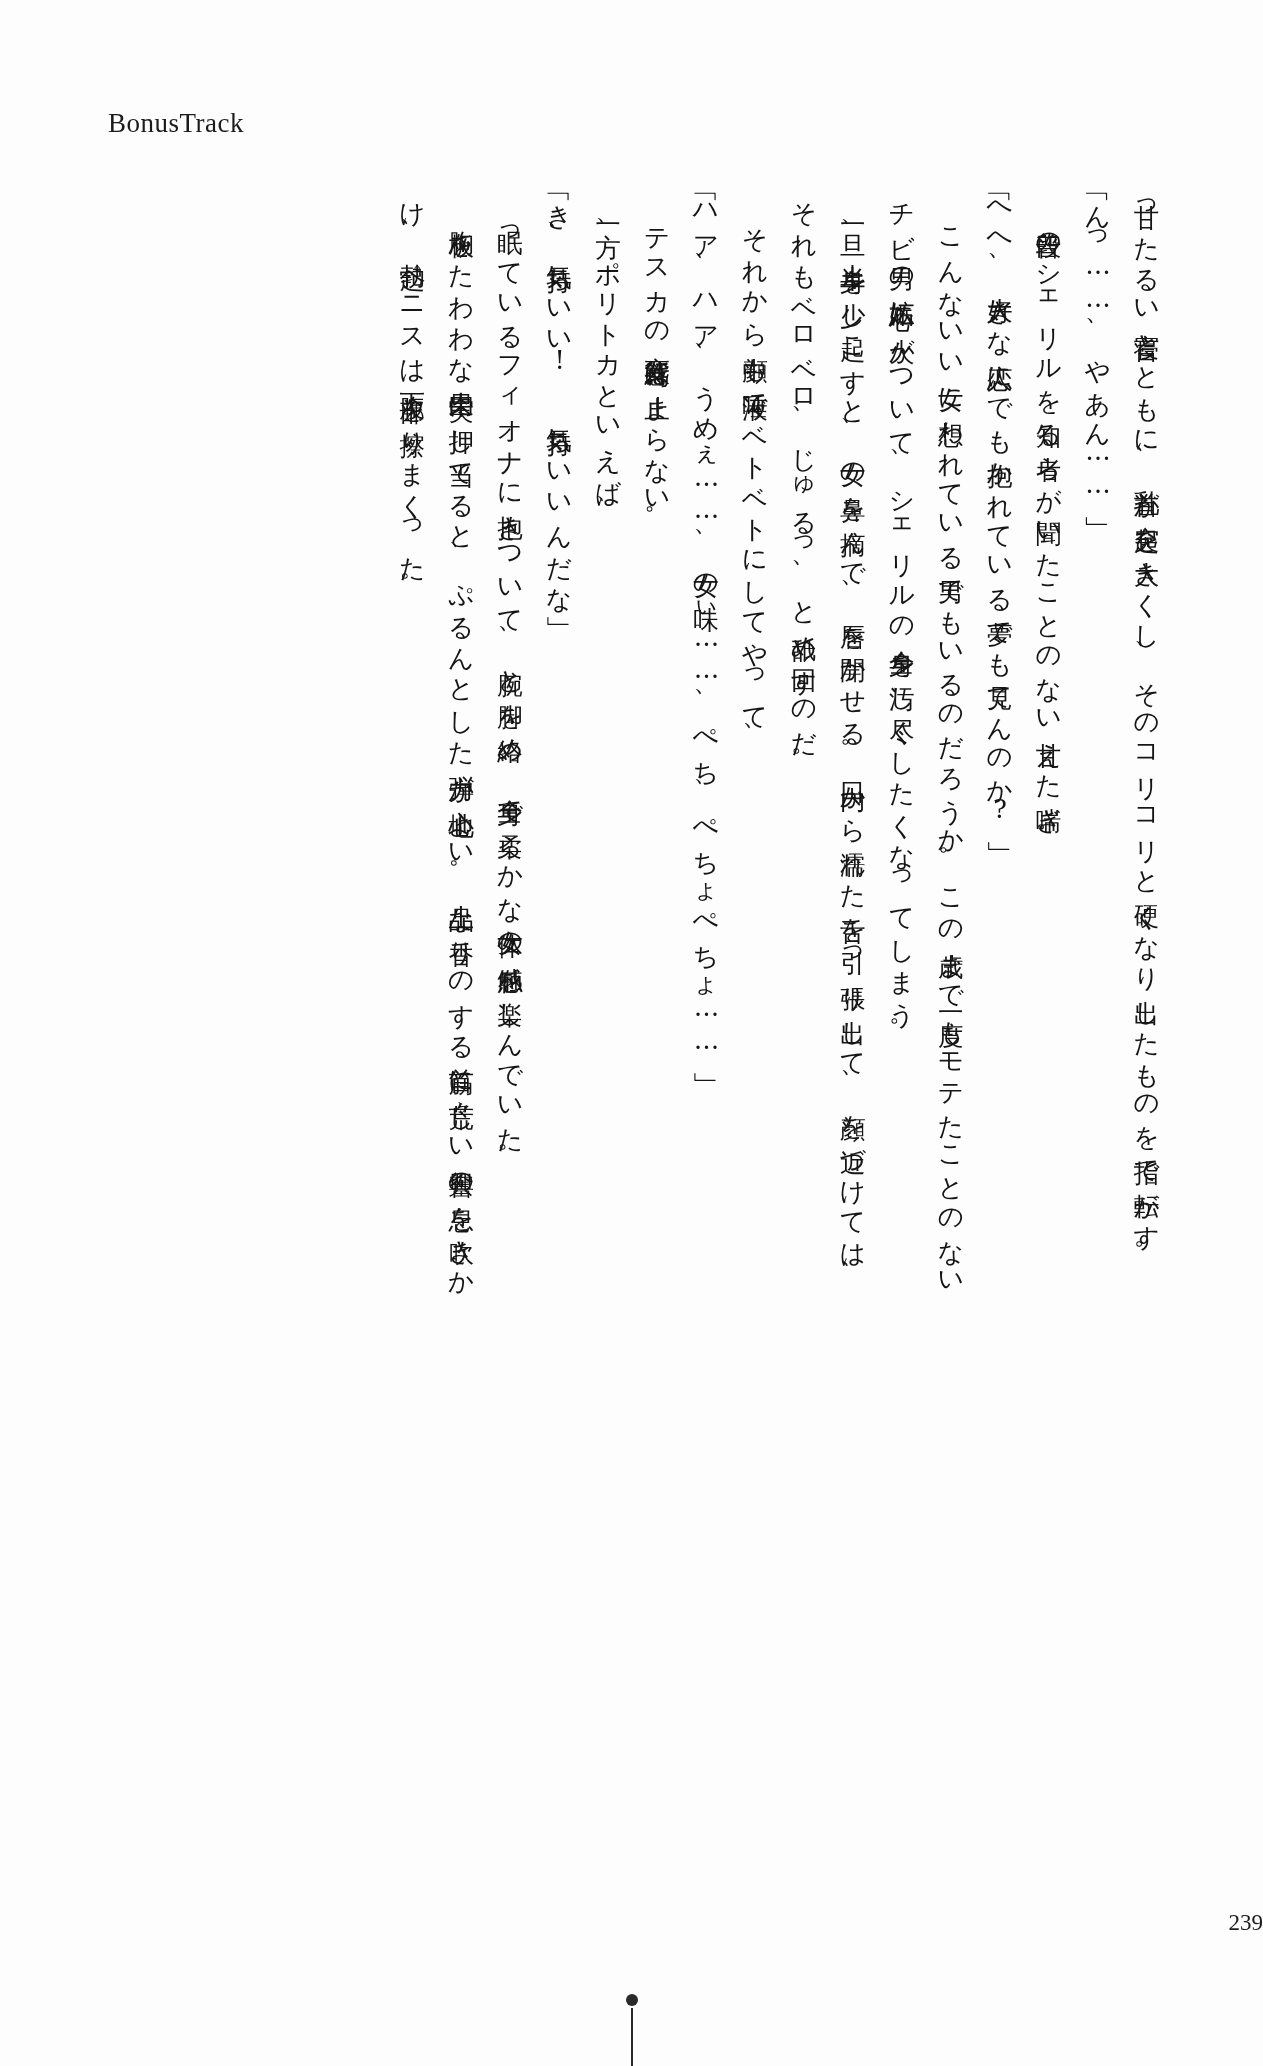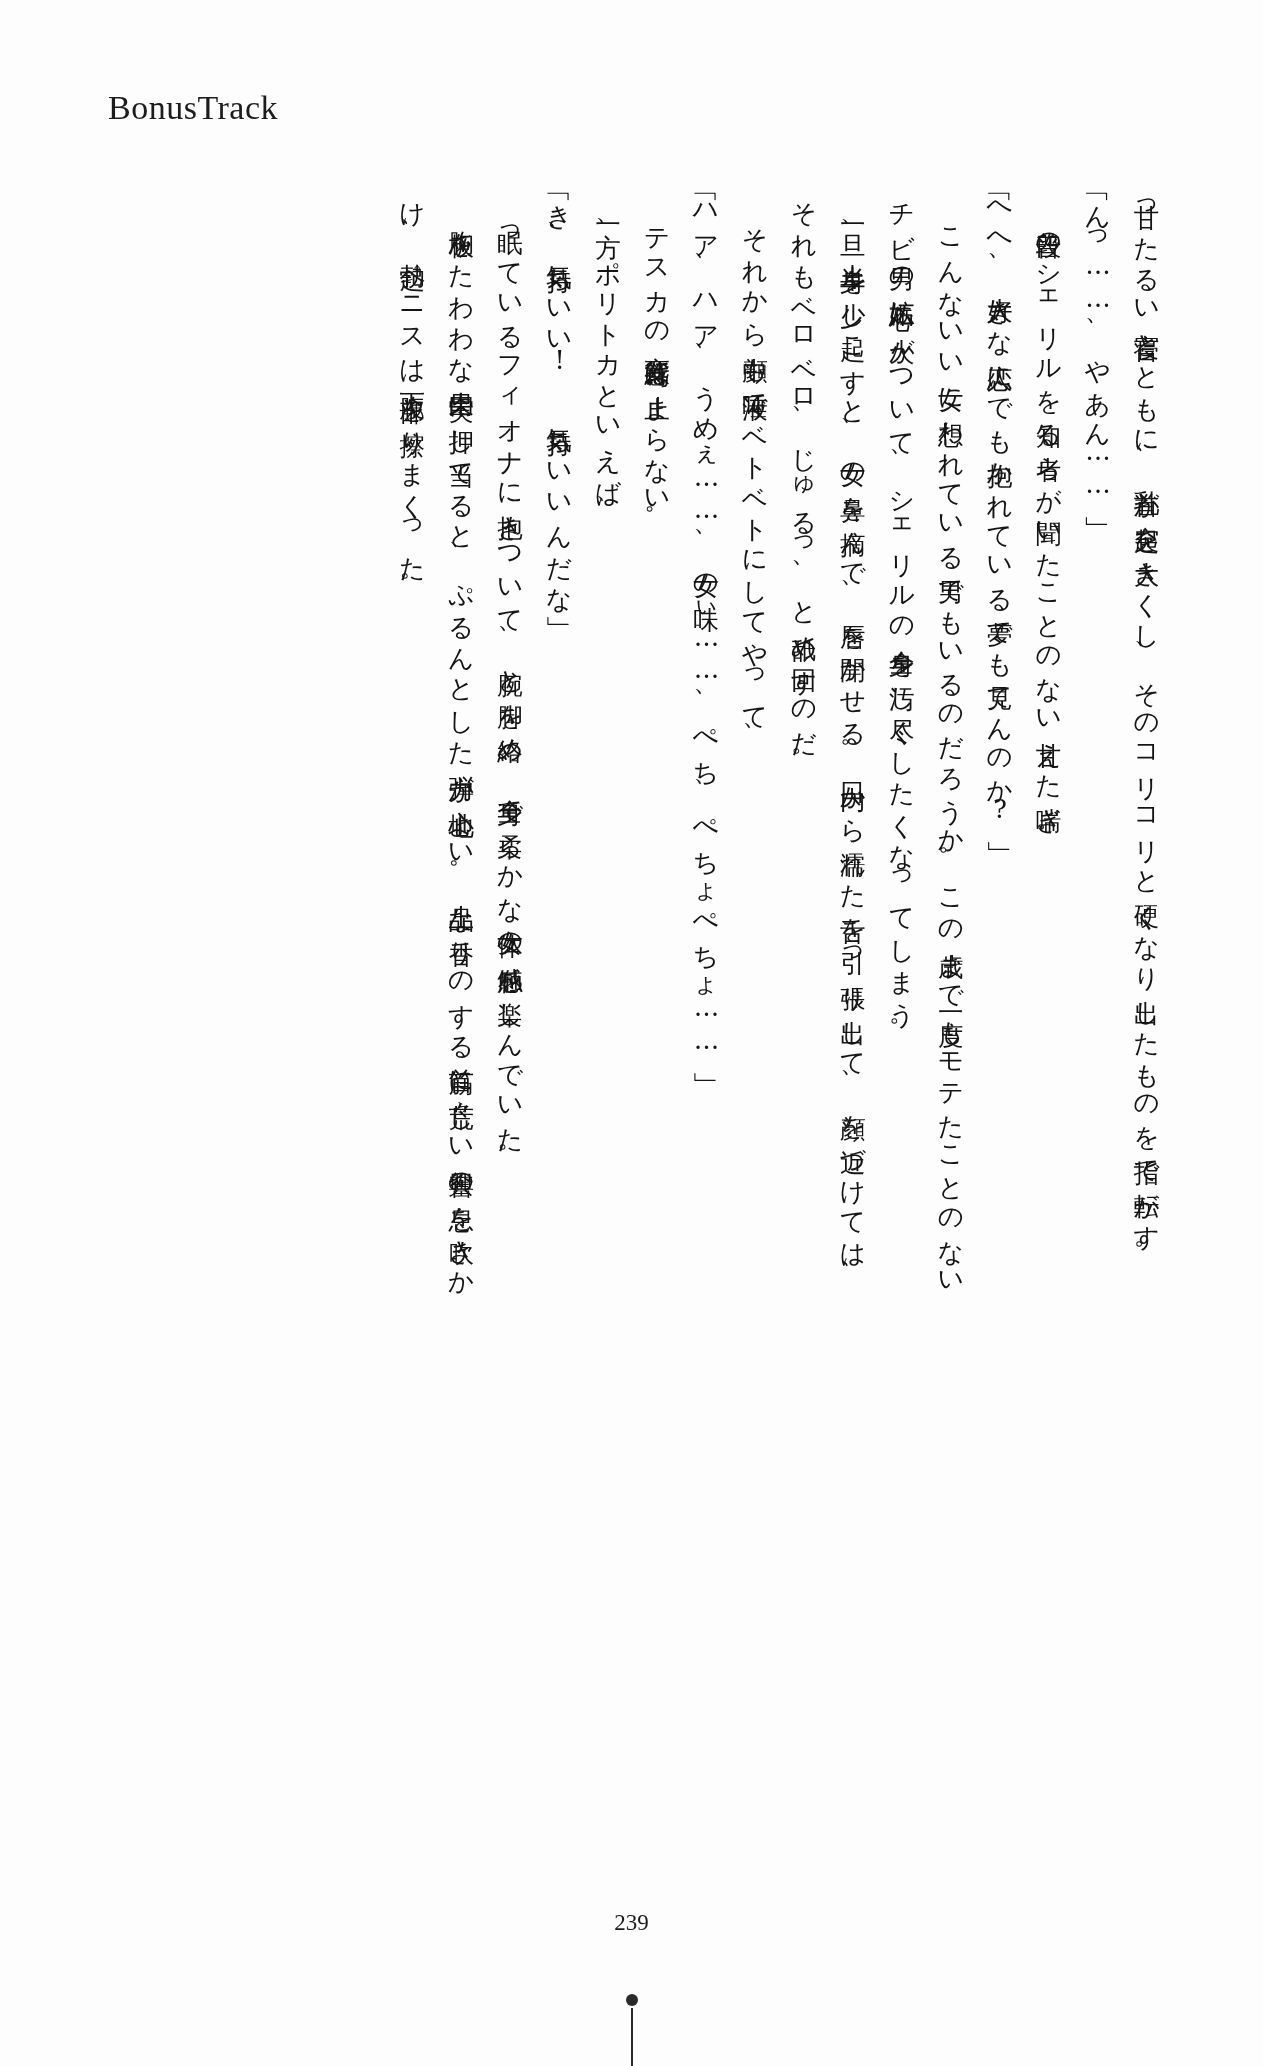--- a/index.html
+++ b/index.html
@@ -18,23 +18,23 @@
 
   .page {
     position: absolute;
     inset: 0;
     background: #fdfdfd;
   }
 
   
   .header {
     position: absolute;
-    top: 89px;
+    top: 108px;
     left: 108px;
-    font-size: 34px;
+    font-size: 27px;
     letter-spacing: 0.5px;
     color: #1c1c1c;
     font-family: "Liberation Serif", "DejaVu Serif", serif;
   }
 
   
   .vtext {
     position: absolute;
     top: 185px;
     right: 92px;
@@ -58,21 +58,21 @@
   .vtext p.indent {
     text-indent: 1em;
   }
 
   
   .folio {
     position: absolute;
     left: 0;
     right: 0;
     bottom: 130px;
-    text-align: center;
+    text-align: right;
     font-size: 23px;
     color: #1c1c1c;
     font-family: "Liberation Serif", "DejaVu Serif", serif;
   }
 
   
   .binding-mark {
     position: absolute;
     left: 50%;
     bottom: 0;

